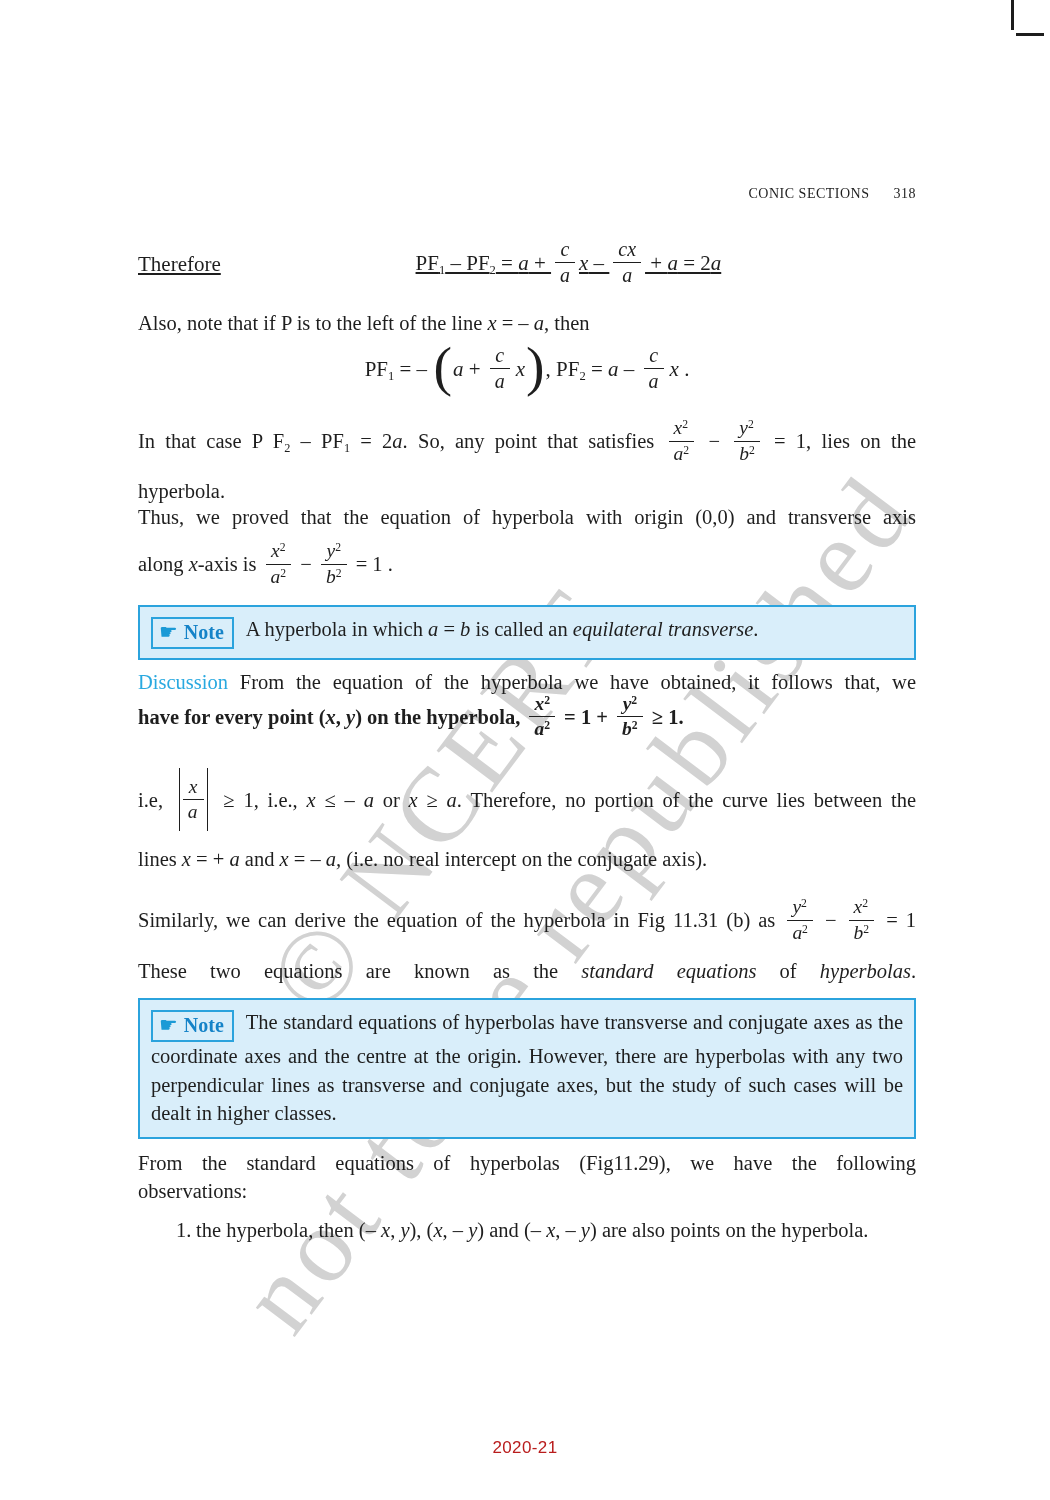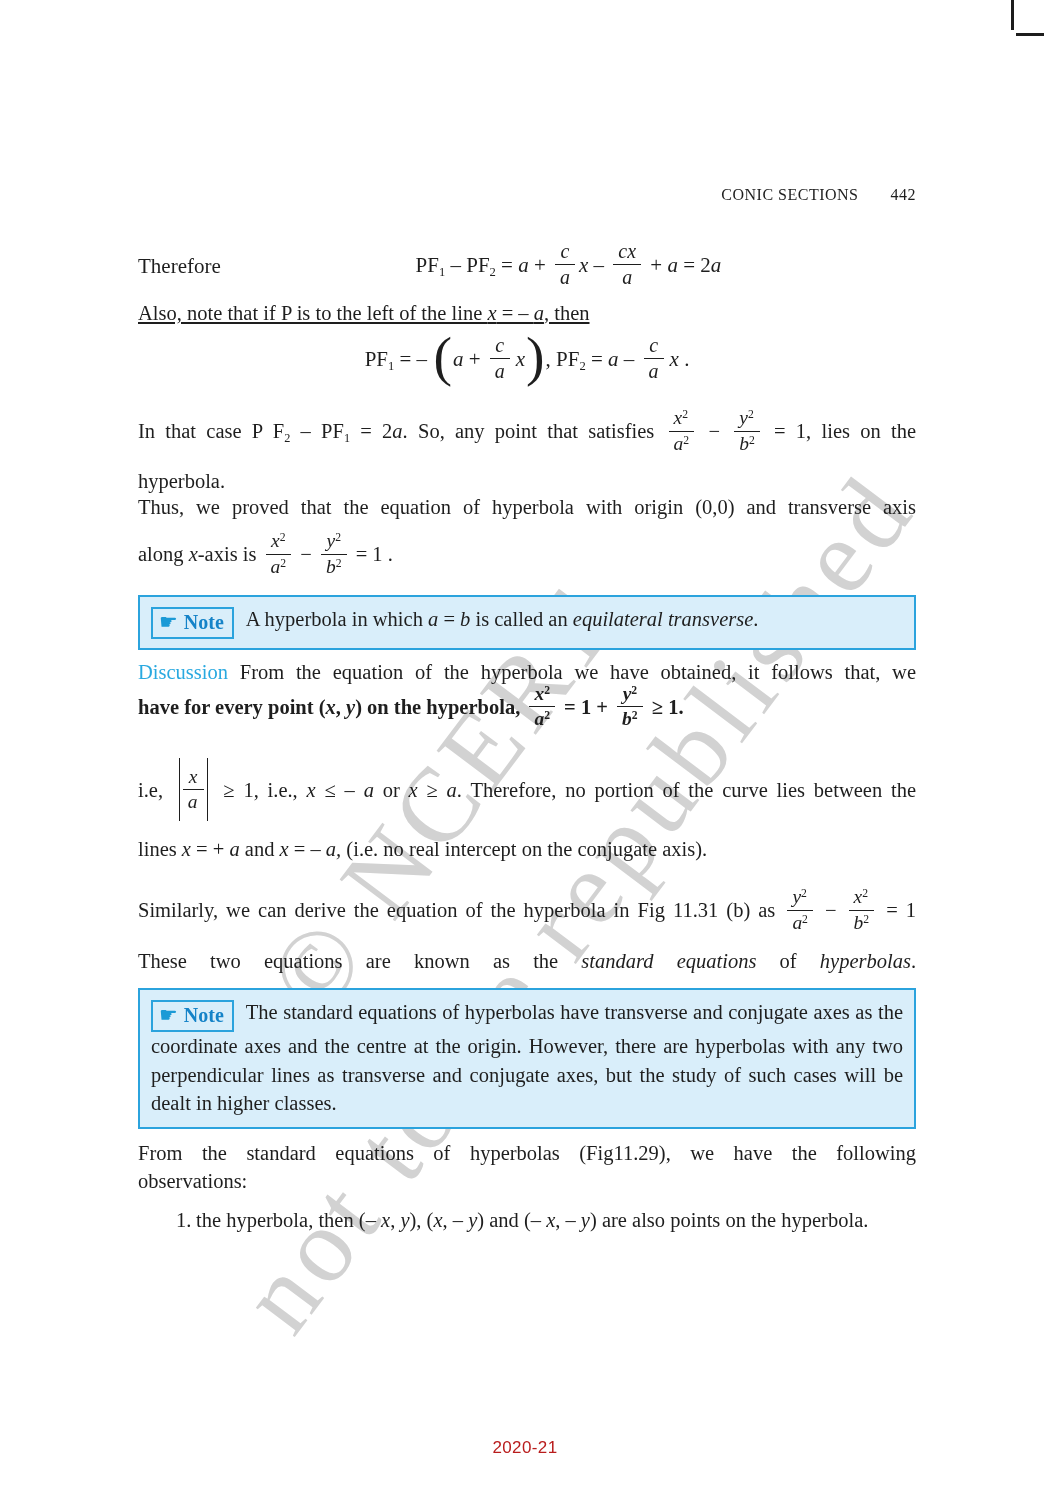--- a/index.html
+++ b/index.html
@@ -15,22 +15,22 @@
     transform:rotate(-53deg);transform-origin:center;
     text-align:center;color:var(--c-watermark,#d2d2d2);
     font-size:106px;line-height:170px;letter-spacing:7px;white-space:nowrap;
     user-select:none;pointer-events:none;
   }
   
   .cropv{position:absolute;left:1011px;top:0;width:3px;height:30px;background:#1d1d1d;}
   .croph{position:absolute;left:1016px;top:33px;width:28px;height:3px;background:#1d1d1d;}
   
   .content{position:absolute;left:138px;top:0;width:778px;z-index:1;}
-  .header{margin-top:186px;display:flex;justify-content:flex-end;align-items:baseline;gap:32px;
-          font-size:16px;letter-spacing:.5px;}
+  .header{margin-top:186px;display:flex;justify-content:flex-end;align-items:baseline;gap:24px;
+          font-size:14px;letter-spacing:.5px;}
   .line,.jline{font-size:20.5px;line-height:26px;}
   .jline{text-align:justify;text-align-last:justify;}
   
   .eqrow{display:flex;align-items:center;font-size:21px;}
   .eqrow .eq{margin:0 auto;}
   .eqrow.centered{justify-content:center;}
   
   em{font-style:italic;}
   sub{font-size:60%;vertical-align:-0.35em;line-height:0;}
   sup{font-size:60%;vertical-align:0.55em;line-height:0;}
@@ -48,22 +48,22 @@
   
   .notebox{border:2.5px solid var(--c-note_border,#2ba3dd);background:var(--c-note_bg,#d9eefa);
            padding:8px 11px 9px;font-size:20.5px;line-height:28.5px;}
   .notepara{margin:0;}
   .notepara.just{text-align:justify;}
   .notelabel{display:inline-flex;align-items:center;gap:6px;border:2px solid var(--c-note_border,#2ba3dd);
              padding:0 8px 2px 6px;margin-right:12px;color:var(--c-note_label,#1583c8);
              font-weight:bold;font-size:20px;line-height:26px;vertical-align:-3px;background:transparent;}
   .hand{font-family:"DejaVu Sans",sans-serif;color:var(--c-note_hand,#1b9ad6);font-size:21px;font-weight:normal;}
   
-  #eqrow1{margin-top:38px;}
-  #also{margin-top:8px;text-decoration:underline;}
+  #eqrow1{margin-top:38px;text-decoration:underline;}
+  #also{margin-top:20px;}
   #eq2row{margin-top:10px;}
   #incase1{margin-top:24px;}
   #incase2{margin-top:10px;}
   #along{margin-top:12px;}
   #note1{margin-top:14px;}
   #disc1{margin-top:9px;}
   #disc2{font-weight:bold;}
   #ie1{margin-top:28px;}
   #ie2{margin-top:12px;}
   #sim{margin-top:26px;}
@@ -86,21 +86,21 @@
   <div>not to be republished</div>
 </div>
 
 <div class="cropv"></div>
 <div class="croph"></div>
 
 <div class="content">
 
   <div class="header">
     <span>CONIC SECTIONS</span>
-    <span>442</span>
+    <span>318</span>
   </div>
 
   <div class="eqrow" id="eqrow1">
     <span class="eqlabel">Therefore</span>
     <span class="eq">PF<sub>1</sub> –  PF<sub>2</sub>  =  <em>a</em>  +  <span class="frac"><span class="num"><em>c</em></span><span class="den"><em>a</em></span></span><em>x</em>  –  <span class="frac"><span class="num"><em>cx</em></span><span class="den"><em>a</em></span></span>  +  <em>a</em> = 2<em>a</em></span>
   </div>
 
   <div class="line" id="also">Also, note that if P is to the left of the line <em>x</em> = – <em>a</em>, then</div>
 
   <div class="eqrow centered" id="eq2row">

